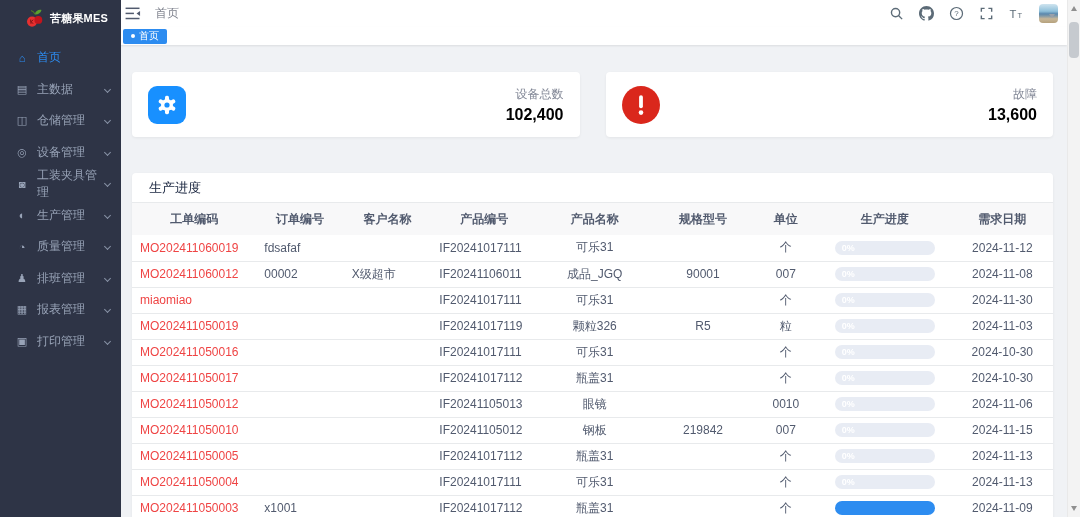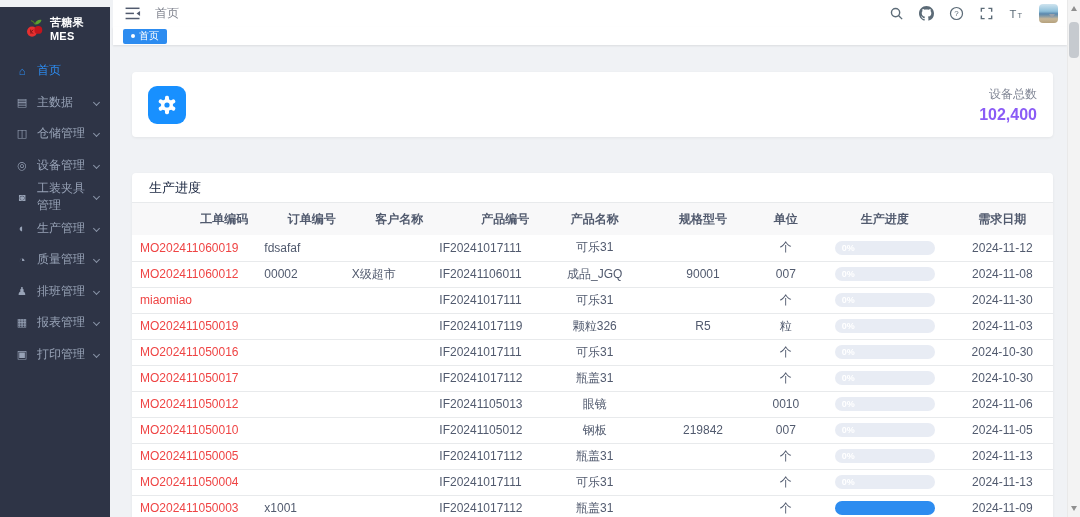--- a/index.html
+++ b/index.html
@@ -1,20 +1,20 @@
 <!DOCTYPE html>
 <html><head>
 <meta charset="utf-8">
 <style>
   *{box-sizing:border-box;margin:0;padding:0}
   body{margin:0;width:1080px;height:517px;overflow:hidden;position:relative;
        font-family:"Liberation Sans","DejaVu Sans",sans-serif;background:#f0f2f5;}
 
   
-  .sidebar{position:absolute;left:0;top:7px;bottom:0;width:110px;background:#2e3446;z-index:3}
+  .sidebar{position:absolute;left:0;top:0;bottom:0;width:121px;background:#2e3446;z-index:3}
   .logo{display:flex;align-items:center;gap:5px;padding:8px 4px 8px 24px}
   .logo-text{color:#fff;font-size:11px;font-weight:700;letter-spacing:.2px}
   .menu{margin-top:5px}
   .menu-item{display:flex;align-items:center;height:31.5px;padding:0 11px 0 15px;
              color:#98a3b7;font-size:12px;cursor:pointer}
   .menu-item .mi-icon{width:14px;margin-right:8px;font-size:11px;text-align:center;flex:none}
   .menu-item.active{color:#2d8cf0}
   .chev{width:5px;height:5px;border-right:1.2px solid currentColor;border-bottom:1.2px solid currentColor;
         transform:rotate(45deg);margin-left:auto;opacity:.85;flex:none}
 
@@ -43,28 +43,28 @@
   
   .stats{display:flex;gap:26px}
   .stat-card{flex:1;background:#fff;border-radius:4px;box-shadow:0 1px 3px rgba(0,0,0,.06);
              height:65px;display:flex;align-items:center;padding:0 16px}
   .stat-icon{width:38px;height:38px;flex:none;display:flex;align-items:center;justify-content:center}
   .stat-icon.circle{border-radius:50%}
   .stat-icon.rounded-square{border-radius:9px}
   .stat-icon svg{width:38px;height:38px;display:block}
   .stat-meta{margin-left:auto;text-align:right}
   .stat-label{font-size:12px;color:#808695}
-  .stat-value{font-size:16px;font-weight:700;color:#8b5cf6;margin-top:3px}
+  .stat-value{font-size:16px;font-weight:700;color:#000000;margin-top:3px}
 
   
   .panel{margin-top:36px;background:#fff;border-radius:4px;box-shadow:0 1px 3px rgba(0,0,0,.06);overflow:hidden}
   .panel-head{height:30px;line-height:30px;padding:0 17px;font-size:13px;color:#17233d;border-bottom:1px solid #e8eaec}
   table{width:100%;border-collapse:collapse;table-layout:fixed}
   th{background:#f8f8f9;height:32px;font-size:12px;font-weight:700;color:#515a6e;padding:0 8px;
-     text-align:right;white-space:nowrap;overflow:hidden}
+     text-align:center;white-space:nowrap;overflow:hidden}
   td{height:26px;font-size:12px;color:#515a6e;padding:0 8px;border-bottom:1px solid #e8eaec;
      text-align:left;white-space:nowrap;overflow:hidden}
   th:nth-child(n+5),td:nth-child(n+5){text-align:center}
   col.c1{width:13.5%}col.c2{width:9.5%}col.c3{width:9.5%}col.c4{width:11.5%}col.c5{width:12.5%}
   col.c6{width:11%}col.c7{width:7%}col.c8{width:14.5%}col.c9{width:11%}
   .link{color:#ef4444;cursor:pointer;text-decoration:none}
   .pbar{display:inline-block;width:100px;height:14px;border-radius:7px;background:#e8ecf4;
         vertical-align:middle;text-align:left;overflow:hidden}
   .pbar .plabel{display:block;font-size:9px;color:#fff;line-height:14px;padding-left:7px;font-weight:700}
   .pbar.filled{background:#2d8cf0}
@@ -216,20 +216,32 @@
                 <circle r="6"></circle>
               </g>
               <circle cx="19" cy="19" r="2.6" fill="#1890ff"></circle>
             </svg>
           </div>
           <div class="stat-meta">
             <div class="stat-label">设备总数</div>
             <div class="stat-value">102,400</div>
           </div>
         </div>
+        <div class="stat-card">
+          <div class="stat-icon circle" style="background:#da271c">
+            <svg viewBox="0 0 38 38" fill="#fff">
+              <rect x="17.1" y="9.2" width="3.8" height="13" rx="1.9"></rect>
+              <circle cx="19" cy="26.6" r="2.3"></circle>
+            </svg>
+          </div>
+          <div class="stat-meta">
+            <div class="stat-label">故障</div>
+            <div class="stat-value">13,600</div>
+          </div>
+        </div>
       </div>
 
     <div class="panel">
       <div class="panel-head">生产进度</div>
       <table>
         <colgroup>
           <col class="c1">
             <col class="c2">
             <col class="c3">
             <col class="c4">
@@ -332,21 +344,21 @@
             </tr>
             <tr>
               <td><a class="link">MO202411050010</a></td>
               <td></td>
               <td></td>
               <td>IF20241105012</td>
               <td>钢板</td>
               <td>219842</td>
               <td>007</td>
               <td><span class="pbar"><span class="plabel">0%</span></span></td>
-              <td>2024-11-05</td>
+              <td>2024-11-15</td>
             </tr>
             <tr>
               <td><a class="link">MO202411050005</a></td>
               <td></td>
               <td></td>
               <td>IF20241017112</td>
               <td>瓶盖31</td>
               <td></td>
               <td>个</td>
               <td><span class="pbar"><span class="plabel">0%</span></span></td>

